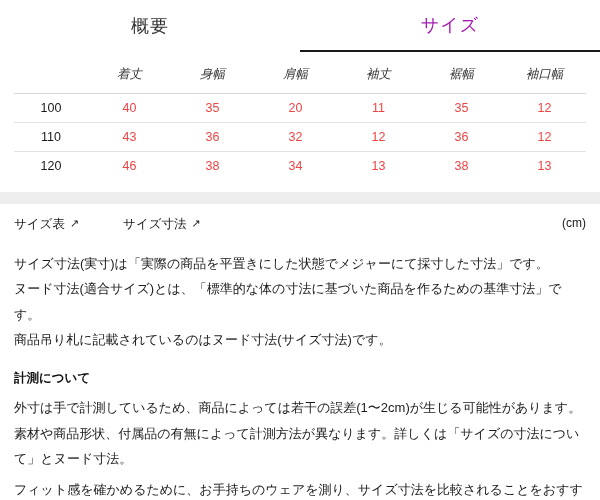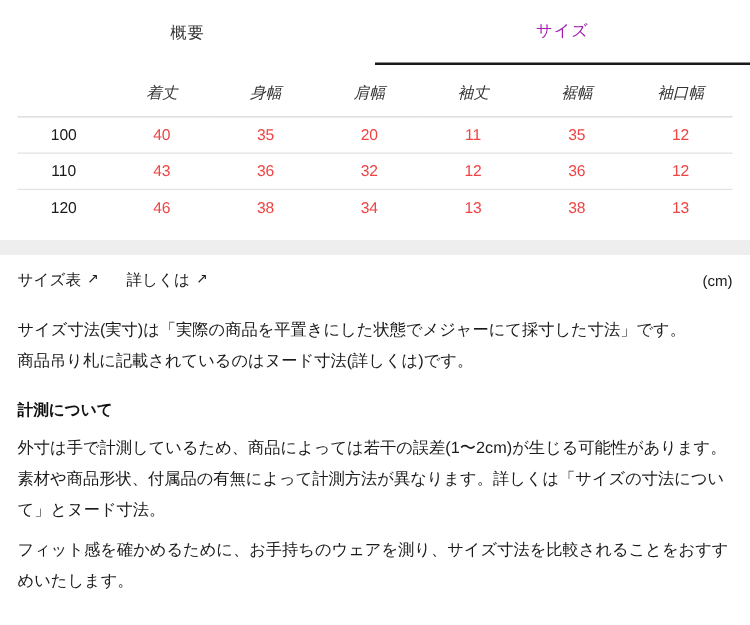--- a/index.html
+++ b/index.html
@@ -27,21 +27,21 @@
     width: 100%;
     border-bottom: 1px solid #d8d8d8;
     height: 52px;
     box-sizing: border-box;
   }
   .tab {
     flex: 1;
     display: flex;
     align-items: center;
     justify-content: center;
-    font-size: 13px;
+    font-size: 18px;
     color: #333;
     letter-spacing: 0.06em;
     box-sizing: border-box;
     height: 52px;
     cursor: pointer;
     background: #fff;
   }
   .tab.active {
     border-bottom: 2px solid #1a1a1a;
     color: #a21caf;
@@ -90,24 +90,24 @@
   
   .grey-band {
     height: 12px;
     background: #eeeeee;
     margin-top: 12px;
   }
 
   
   .links-row {
     display: flex;
-    align-items: center;
     padding: 12px 14px 0 14px;
     font-size: 12.5px;
     position: relative;
+    gap: 22px;
   }
   .link {
     color: #1a1a1a;
     text-decoration: none;
     margin-right: 22px;
     display: inline-flex;
     align-items: center;
     cursor: pointer;
   }
   .arrow-icon {
@@ -202,31 +202,32 @@
   </div>
 
   <div class="grey-band"></div>
 
   <div class="links-row">
     <a class="link">
       <span>サイズ表</span>
       <span class="arrow-icon">↗</span>
     </a>
     <a class="link">
-      <span>詳しくは</span>
+      <span>サイズ寸法</span>
       <span class="arrow-icon">↗</span>
     </a>
     <span class="unit">(cm)</span>
   </div>
 
   <div class="content">
 
     <div class="section">
       <div class="para">サイズ寸法(実寸)は「実際の商品を平置きにした状態でメジャーにて採寸した寸法」です。</div>
-      <div class="para">商品吊り札に記載されているのはヌード寸法(詳しくは)です。</div>
+      <div class="para">ヌード寸法(適合サイズ)とは、「標準的な体の寸法に基づいた商品を作るための基準寸法」です。</div>
+      <div class="para">商品吊り札に記載されているのはヌード寸法(サイズ寸法)です。</div>
     </div>
 
     <div class="section">
       <div class="section-title">計測について</div>
       <div class="para">外寸は手で計測しているため、商品によっては若干の誤差(1〜2cm)が生じる可能性があります。</div>
       <div class="para">素材や商品形状、付属品の有無によって計測方法が異なります。詳しくは「サイズの寸法について」とヌード寸法。</div>
       <div class="spacer-10"></div>
       <div class="para">フィット感を確かめるために、お手持ちのウェアを測り、サイズ寸法を比較されることをおすすめいたします。</div>
     </div>
 

